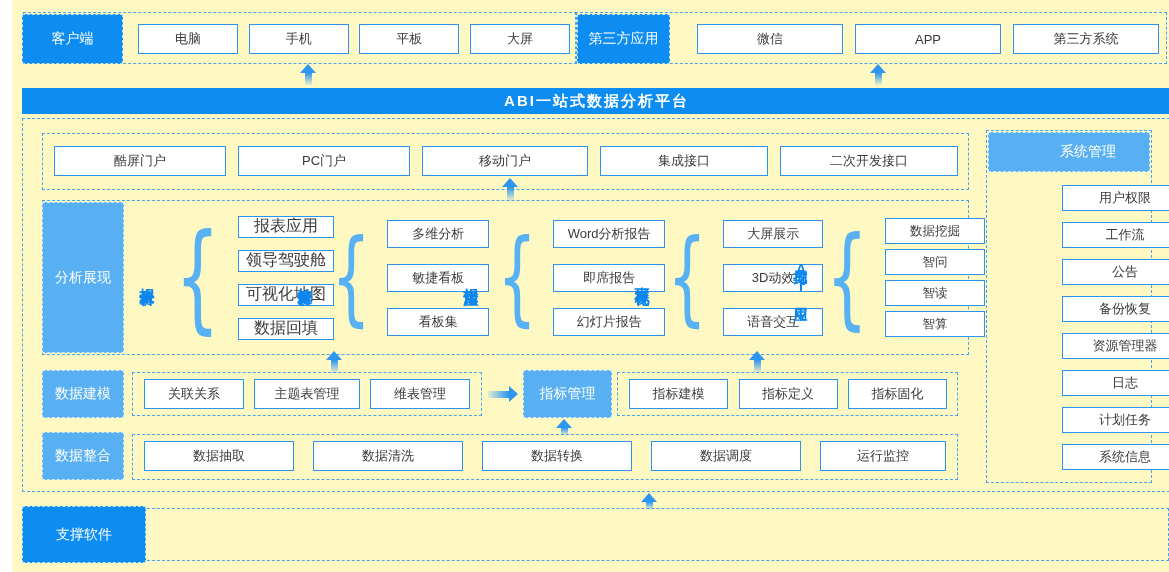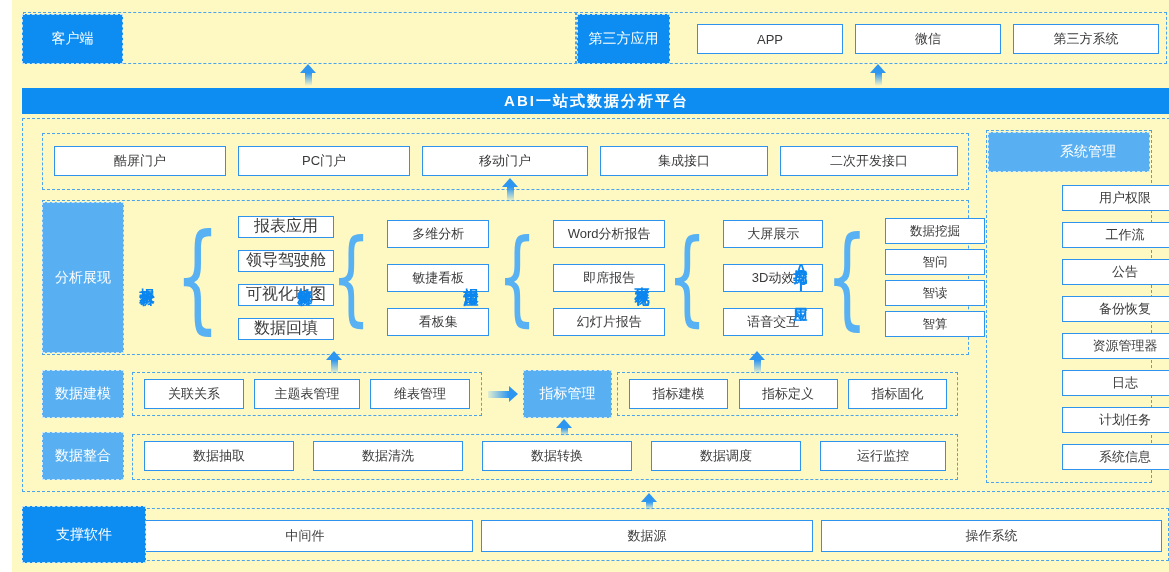--- a/index.html
+++ b/index.html
@@ -36,26 +36,32 @@
           align-items:center;z-index:2;}
   .sitems .wbox{width:126px;height:26px;margin-bottom:11px;}
 </style>
 </head>
 <body>
 
 <div class="canvas">
 
   <div class="dashed" style="left:11px;top:12px;width:554px;height:52px;"></div>
   <div class="lbl lbl-dark" style="left:10px;top:14px;width:101px;height:50px;">客户端</div>
+  <div class="hrow" style="left:126px;top:24px;width:432px;">
+    <div class="wbox h30" style="width:100px;">电脑</div>
+    <div class="wbox h30" style="width:100px;">手机</div>
+    <div class="wbox h30" style="width:100px;">平板</div>
+    <div class="wbox h30" style="width:100px;">大屏</div>
+  </div>
 
   <div class="dashed" style="left:563px;top:12px;width:592px;height:52px;"></div>
   <div class="lbl lbl-dark" style="left:565px;top:14px;width:93px;height:50px;">第三方应用</div>
   <div class="hrow" style="left:685px;top:24px;width:462px;">
+    <div class="wbox h30" style="width:146px;">微信</div>
     <div class="wbox h30" style="width:146px;">APP</div>
-    <div class="wbox h30" style="width:146px;">微信</div>
     <div class="wbox h30" style="width:146px;">第三方系统</div>
   </div>
 
   <div class="arr-up" style="left:288px;top:64px;height:22px;">
       <i class="tri"></i>
       <i class="shaft"></i>
     </div>
   <div class="arr-up" style="left:858px;top:64px;height:22px;">
       <i class="tri"></i>
       <i class="shaft"></i>
@@ -190,19 +196,14 @@
     <div class="wbox">系统信息</div>
   </div>
 
   <div class="arr-up" style="left:629px;top:493px;height:17px;">
       <i class="tri"></i>
       <i class="shaft"></i>
     </div>
 
   <div class="dashed" style="left:30px;top:508px;width:1127px;height:53px;"></div>
   <div class="lbl lbl-dark" style="left:10px;top:506px;width:124px;height:57px;">支撑软件</div>
-  <div class="hrow" style="left:125px;top:520px;width:1025px;">
-    <div class="wbox h32" style="width:336px;">中间件</div>
-    <div class="wbox h32" style="width:332px;">数据源</div>
-    <div class="wbox h32" style="width:341px;">操作系统</div>
-  </div>
 
 </div>
 
 </body></html>

